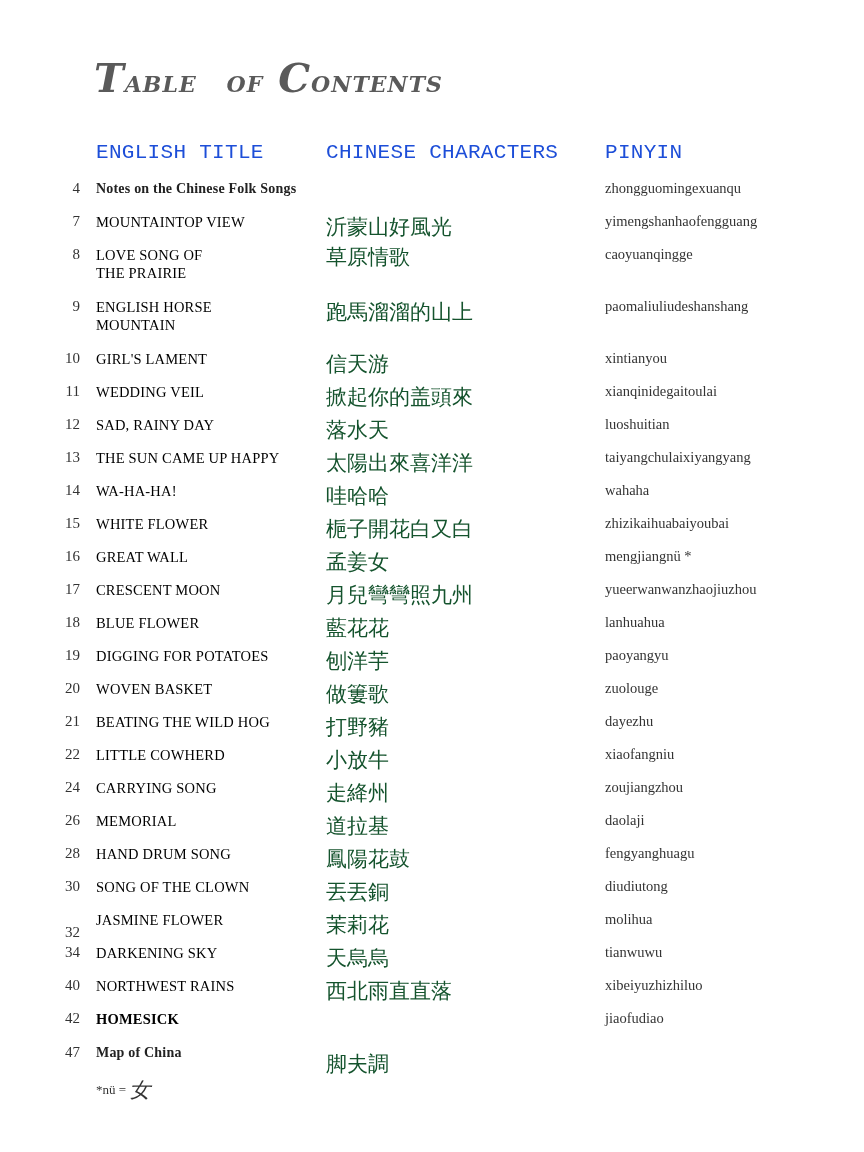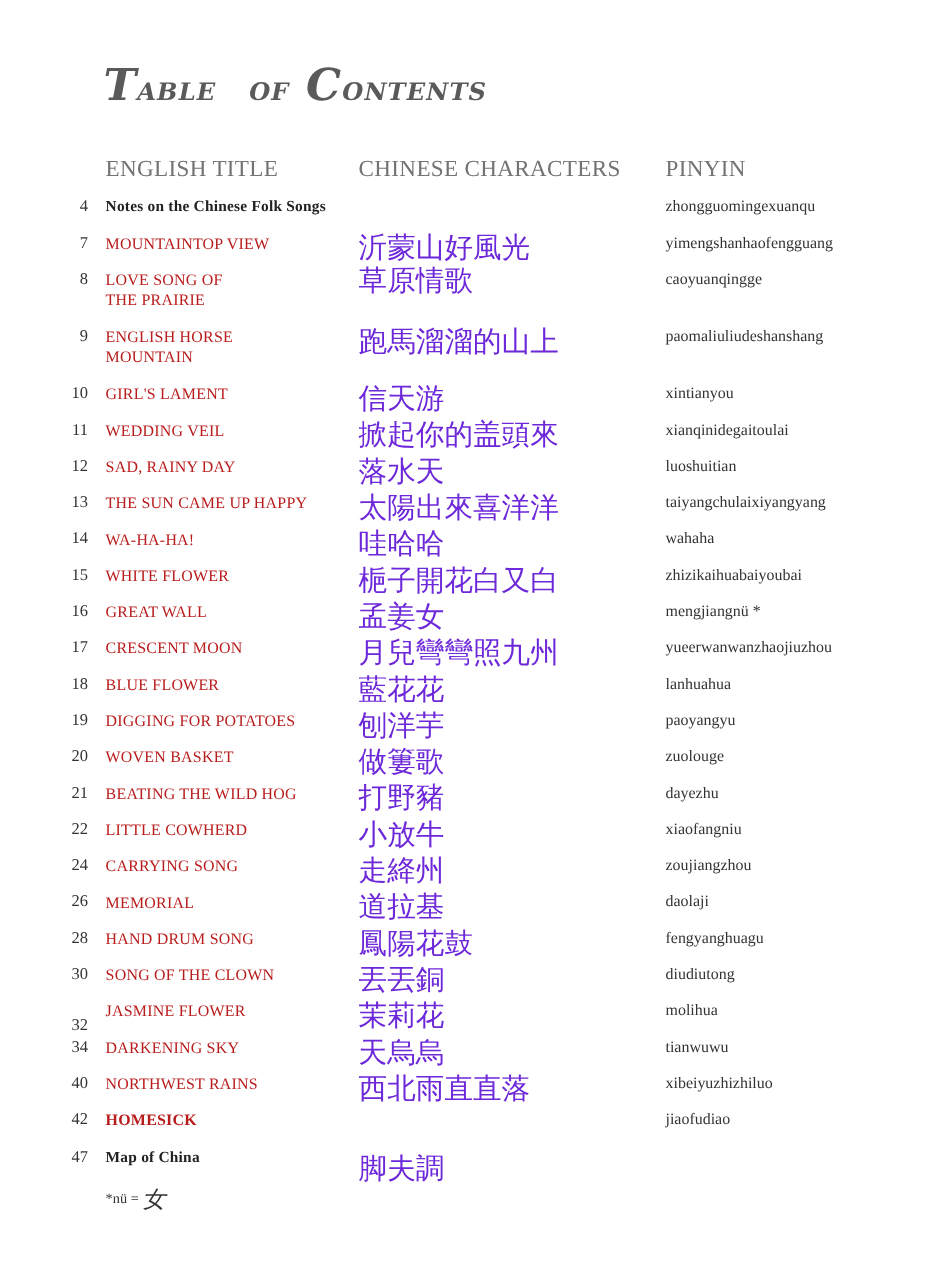--- a/index.html
+++ b/index.html
@@ -1,24 +1,24 @@
 <!DOCTYPE html>
 <html><head>
   <meta charset="utf-8">
   <style>
     html, body { margin: 0; padding: 0; background: #ffffff; }
     body { width: 864px; height: 1152px; position: relative; overflow: hidden; color: #2a2a2a; font-family: "Liberation Serif", "DejaVu Serif", serif; }
     .title { position: absolute; left: 94px; top: 58px; font-family: "DejaVu Serif", serif; font-style: italic; font-weight: bold; color: #5a5a5a; font-size: 40px; letter-spacing: 1px; line-height: 1; }
     .title .sc { font-size: 22px; }
-    .hdr { position: absolute; top: 141px; font-family: Liberation Serif, serif; font-size: 21px; color: #737373; letter-spacing: 0.3px; }
+    .hdr { position: absolute; top: 141px; font-family: Liberation Mono, monospace; font-size: 21px; color: #1d4ed8; letter-spacing: 0.3px; }
     .row { position: absolute; left: 0; width: 864px; }
     .pg { position: absolute; left: 52px; width: 28px; text-align: right; font-size: 15px; color: #333; }
-    .en { position: absolute; left: 96px; font-size: 14.5px; color: #b91c1c; line-height: 18px; letter-spacing: 0.2px; }
+    .en { position: absolute; left: 96px; font-size: 14.5px; color: #000000; line-height: 18px; letter-spacing: 0.2px; }
     .en.bold { font-weight: bold; font-size: 14px; color: #222; }
-    .zh { position: absolute; left: 326px; font-family: Liberation Mono, monospace; font-size: 26px; color: #6d28d9; line-height: 24px; }
+    .zh { position: absolute; left: 326px; font-family: Liberation Sans, sans-serif; font-size: 21px; color: #14532d; line-height: 24px; }
     .py { position: absolute; left: 605px; font-size: 14.5px; color: #333; }
     .note { position: absolute; left: 96px; top: 1076px; font-size: 13px; color: #333; }
     .note .zhc { font-family: "DejaVu Serif", serif; font-size: 21px; font-style: italic; vertical-align: -3px; }
   </style>
 </head>
 <body>
 
 <div class="title">
   <span>T</span><span class="sc">ABLE</span>&nbsp;
   <span class="sc">OF</span>&nbsp;<span>C</span><span class="sc">ONTENTS</span>

